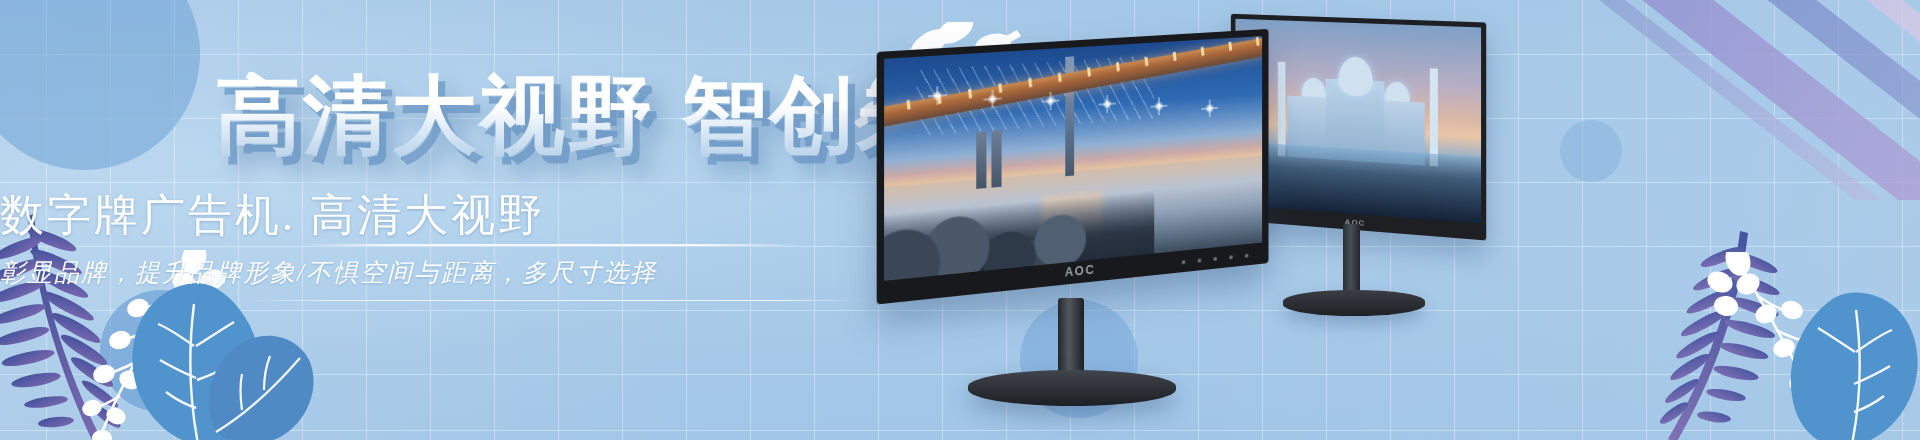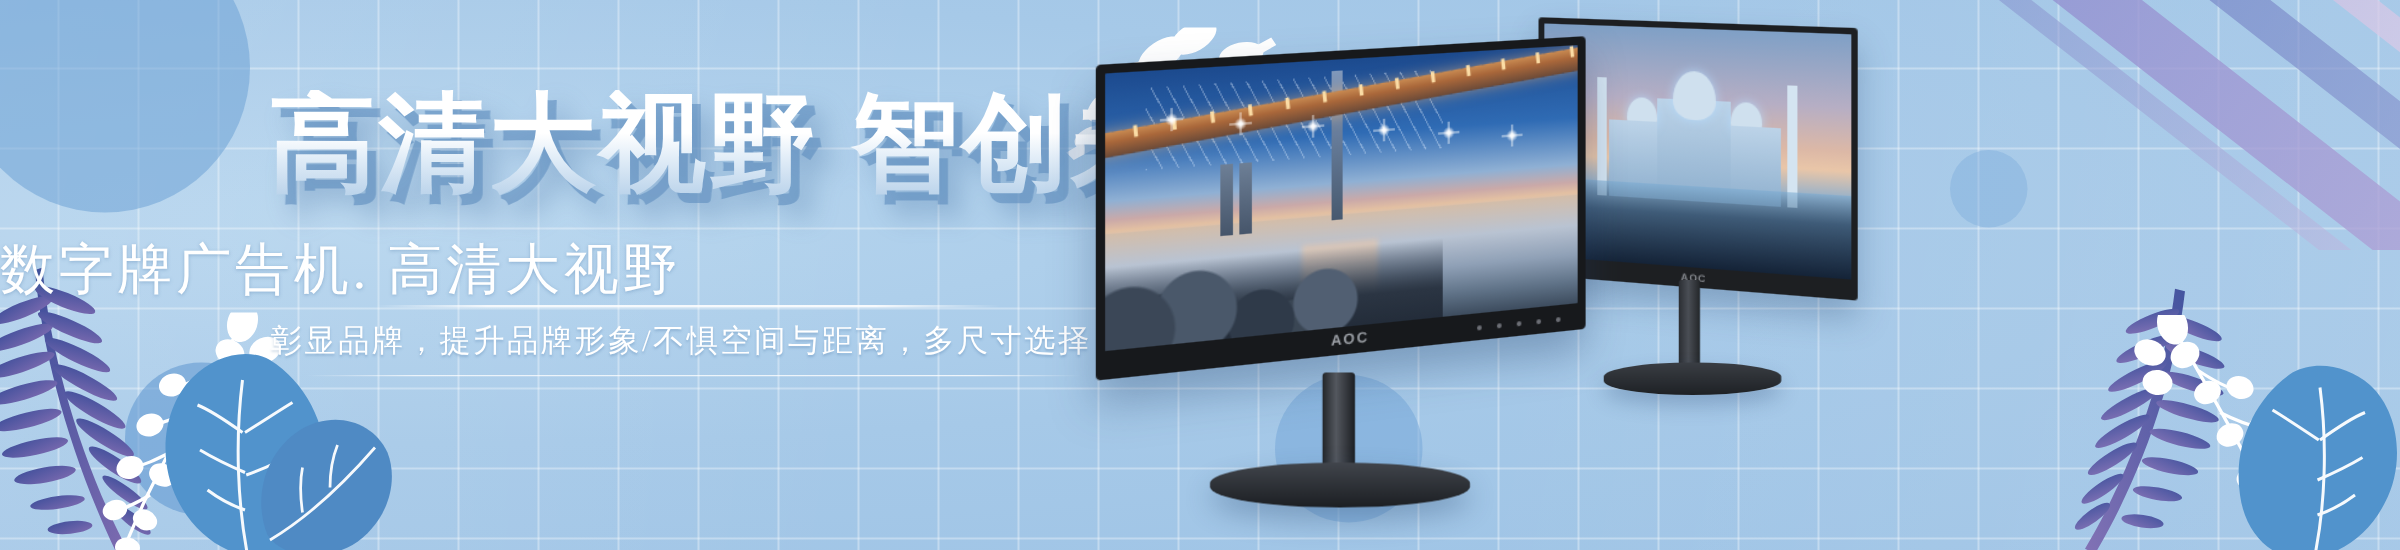--- a/index.html
+++ b/index.html
@@ -76,24 +76,24 @@
     letter-spacing:3px;
     text-shadow:0 1px 3px rgba(60,105,155,.35);
   }
   .divider2{
     position:absolute; left:245px; top:300px; width:620px; height:1.4px;
     background:linear-gradient(90deg, rgba(255,255,255,0) 0%, rgba(255,255,255,.75) 14%,
       rgba(255,255,255,.8) 86%, rgba(255,255,255,0) 100%);
   }
   .tagline{
     position:absolute; left:0; top:256px; width:1090px;
-    text-align:center;
     font-family:"Liberation Serif","DejaVu Serif",serif;
     font-size:25px; color:#ffffff; letter-spacing:2px;
     text-shadow:0 1px 2px rgba(60,105,155,.3);
+    font-style:italic;
   }
 
   
   .plant{ position:absolute; }
   .fern-left{ left:-10px; top:196px; width:230px; height:250px; }
   .white-sprig{ left:68px; top:250px; width:170px; height:195px; }
   .blue-leaf-a{ left:120px; top:282px; width:150px; height:165px; }
   .blue-leaf-b{ left:196px; top:332px; width:120px; height:115px; }
   .white-branch-top{ left:845px; top:22px; width:180px; height:110px; }
   .fern-right{ left:1590px; top:215px; width:190px; height:230px; }

